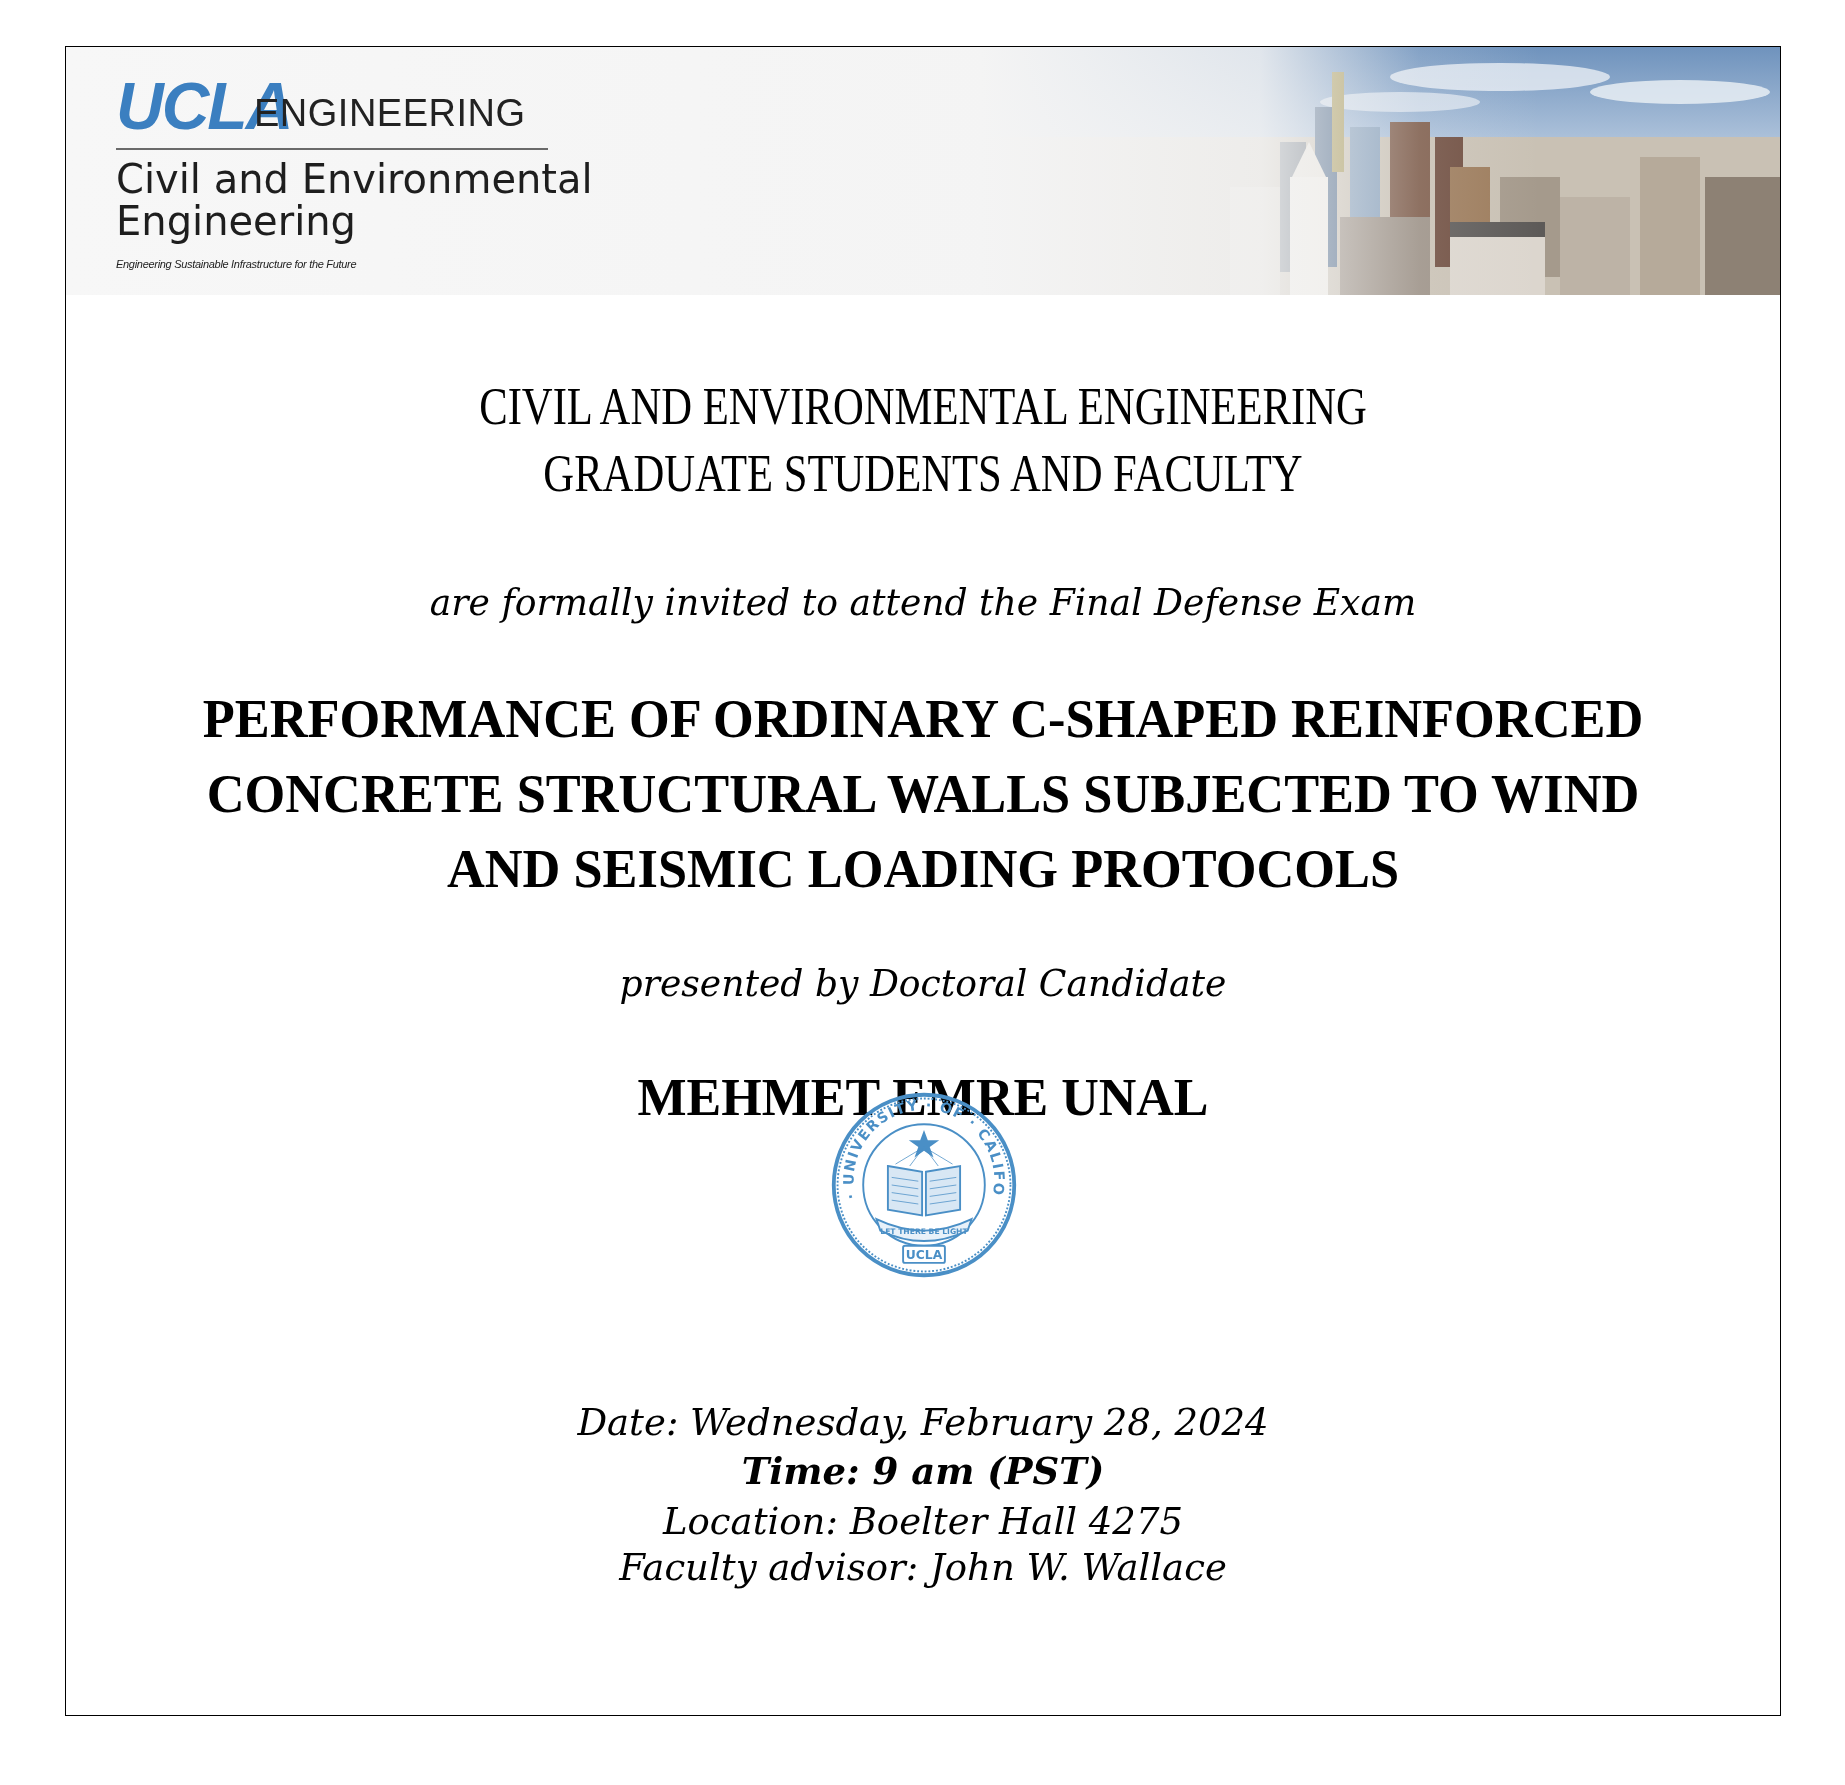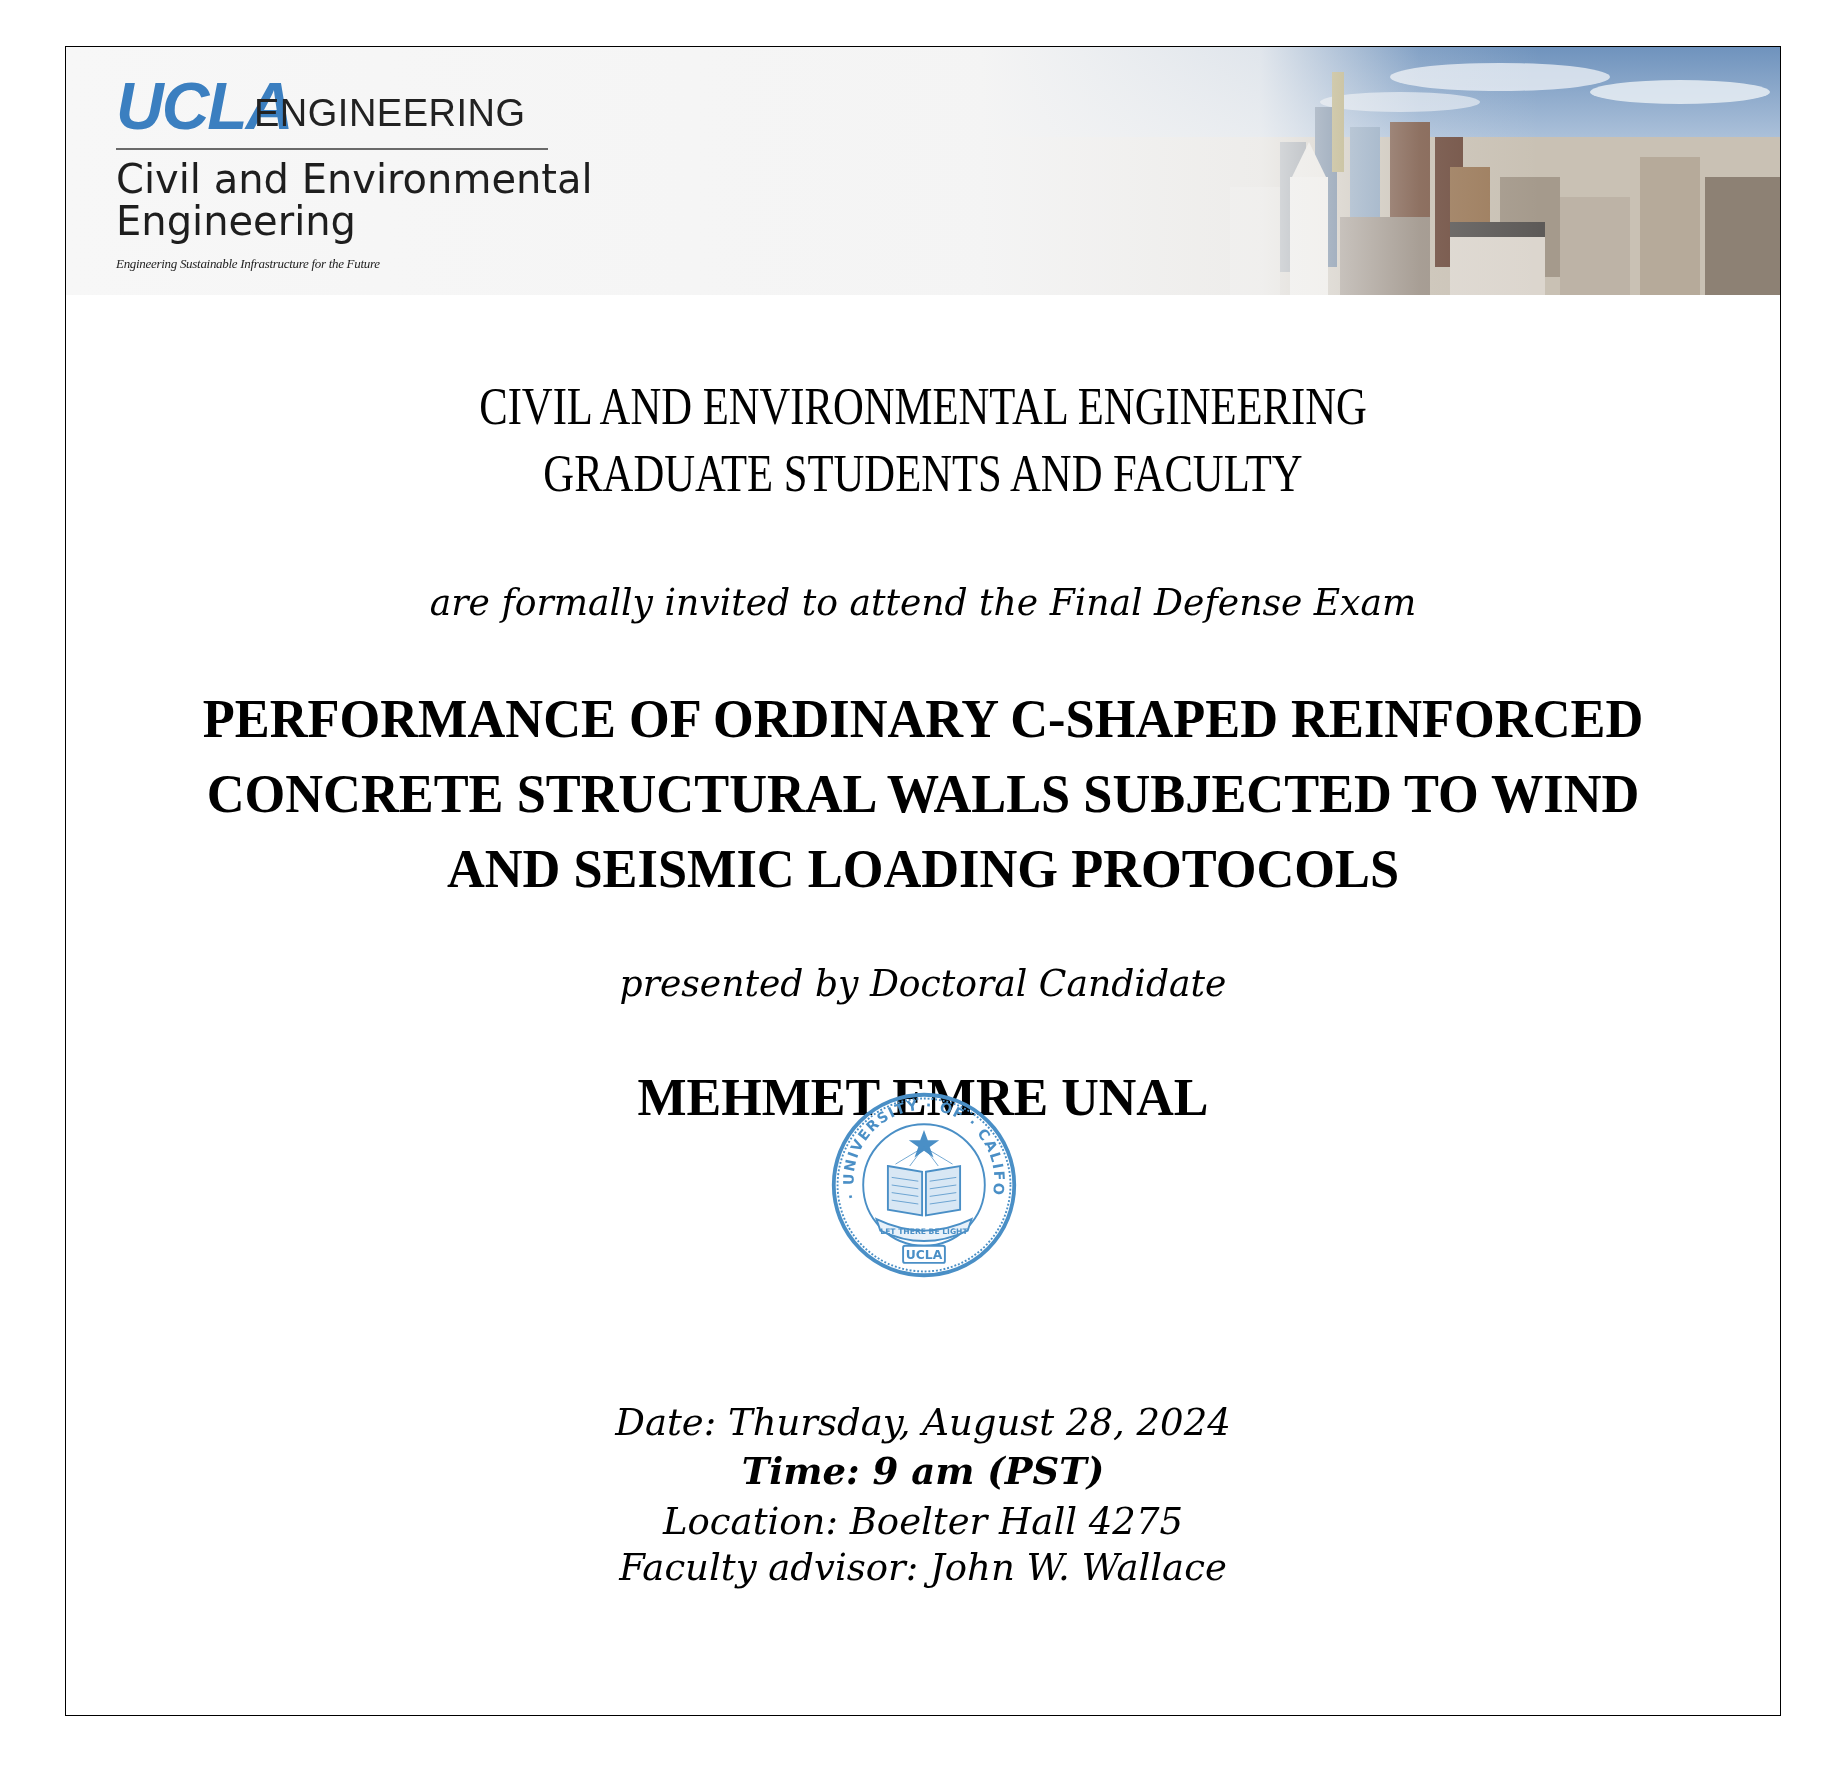--- a/index.html
+++ b/index.html
@@ -3,21 +3,21 @@
 <meta charset="utf-8">
 <style>
   html, body { margin:0; padding:0; background:#ffffff; }
   body { width:1845px; height:1785px; position:relative; overflow:hidden; font-family:"Liberation Serif", serif; color:#000; }
   .frame { position:absolute; left:65px; top:46px; width:1716px; height:1670px; border:1px solid #000000; box-sizing:border-box; background:#fff; }
   .banner { position:absolute; left:0; top:0; width:100%; height:248px; background:linear-gradient(90deg,#f7f7f7 0%,#f4f4f4 55%,#f2f2f2 100%); overflow:hidden; }
   .logo-ucla { position:absolute; left:50px; top:26px; font-family:"Liberation Sans", sans-serif; font-weight:bold; font-style:italic; font-size:66px; line-height:66px; color:#3b7fc0; letter-spacing:-2px; }
   .logo-eng { position:absolute; left:188px; top:46px; font-family:"Liberation Sans", sans-serif; font-size:38px; line-height:40px; color:#222; letter-spacing:0.5px; }
   .logo-rule { position:absolute; left:50px; top:101px; width:432px; height:2px; background:#6a6a6a; }
   .dept { position:absolute; left:50px; top:111px; font-family:"DejaVu Sans", sans-serif; font-size:40px; line-height:42px; color:#1e1e1e; }
-  .tagline { position:absolute; left:50px; top:208px; font-family:Liberation Serif, serif; font-style:italic; font-size:13px; line-height:18px; color:#222; letter-spacing:-0.3px; }
+  .tagline { position:absolute; left:50px; top:208px; font-family:Liberation Sans, sans-serif; font-style:italic; font-size:11px; line-height:18px; color:#222; letter-spacing:-0.3px; }
   .city { position:absolute; right:0; top:0; width:800px; height:248px; }
   .content { position:absolute; left:0; top:0; width:100%; }
   .center-line { position:absolute; left:0; width:100%; text-align:center; white-space:nowrap; }
   .heading { font-family:"Liberation Serif", serif; font-size:52px; line-height:60px; letter-spacing:0px; transform:scaleX(0.82); transform-origin:center; font-weight:normal; }
   .invite { font-family:"DejaVu Serif", serif; font-style:italic; font-size:38px; line-height:46px; transform:scaleX(0.95); }
   .title { font-family:"Liberation Serif", serif; font-weight:bold; font-size:54px; line-height:75px; transform:scaleX(0.97); }
   .name { font-family:"Liberation Serif", serif; font-weight:bold; font-size:52px; line-height:60px; }
   .details { font-family:"DejaVu Serif", serif; font-style:italic; font-size:37px; line-height:49px; }
   .seal { position:absolute; left:763px; top:1043px; width:190px; height:190px; }
 </style>
@@ -118,18 +118,18 @@
           <line x1="106" y1="104" x2="134" y2="100"></line>
           <line x1="106" y1="112" x2="134" y2="108"></line>
           <line x1="106" y1="120" x2="134" y2="116"></line>
       </g>
       <path d="M50 136 Q100 160 150 136 L146 148 Q100 170 54 148 Z" fill="#e8f1f9" stroke="#4a8fc6" stroke-width="2"></path>
       <text x="100" y="152" text-anchor="middle" font-family="DejaVu Sans, sans-serif" font-size="8" font-weight="bold" fill="#4a8fc6">LET THERE BE LIGHT</text>
       <rect x="78" y="164" width="44" height="18" rx="2" fill="#fff" stroke="#4a8fc6" stroke-width="2"></rect>
       <text x="100" y="178" text-anchor="middle" font-family="DejaVu Sans, sans-serif" font-size="13" font-weight="bold" fill="#4a8fc6">UCLA</text>
     </svg>
 
-    <div class="center-line details" style="top:1351px;">Date: Thursday, August 28, 2024</div>
+    <div class="center-line details" style="top:1351px;">Date: Wednesday, February 28, 2024</div>
     <div class="center-line details" style="top:1400px;font-weight:bold;">Time: 9 am (PST)</div>
     <div class="center-line details" style="top:1450px;">Location: Boelter Hall 4275</div>
     <div class="center-line details" style="top:1496px;">Faculty advisor: John W. Wallace</div>
   </div>
 </div>
 
 </body></html>

